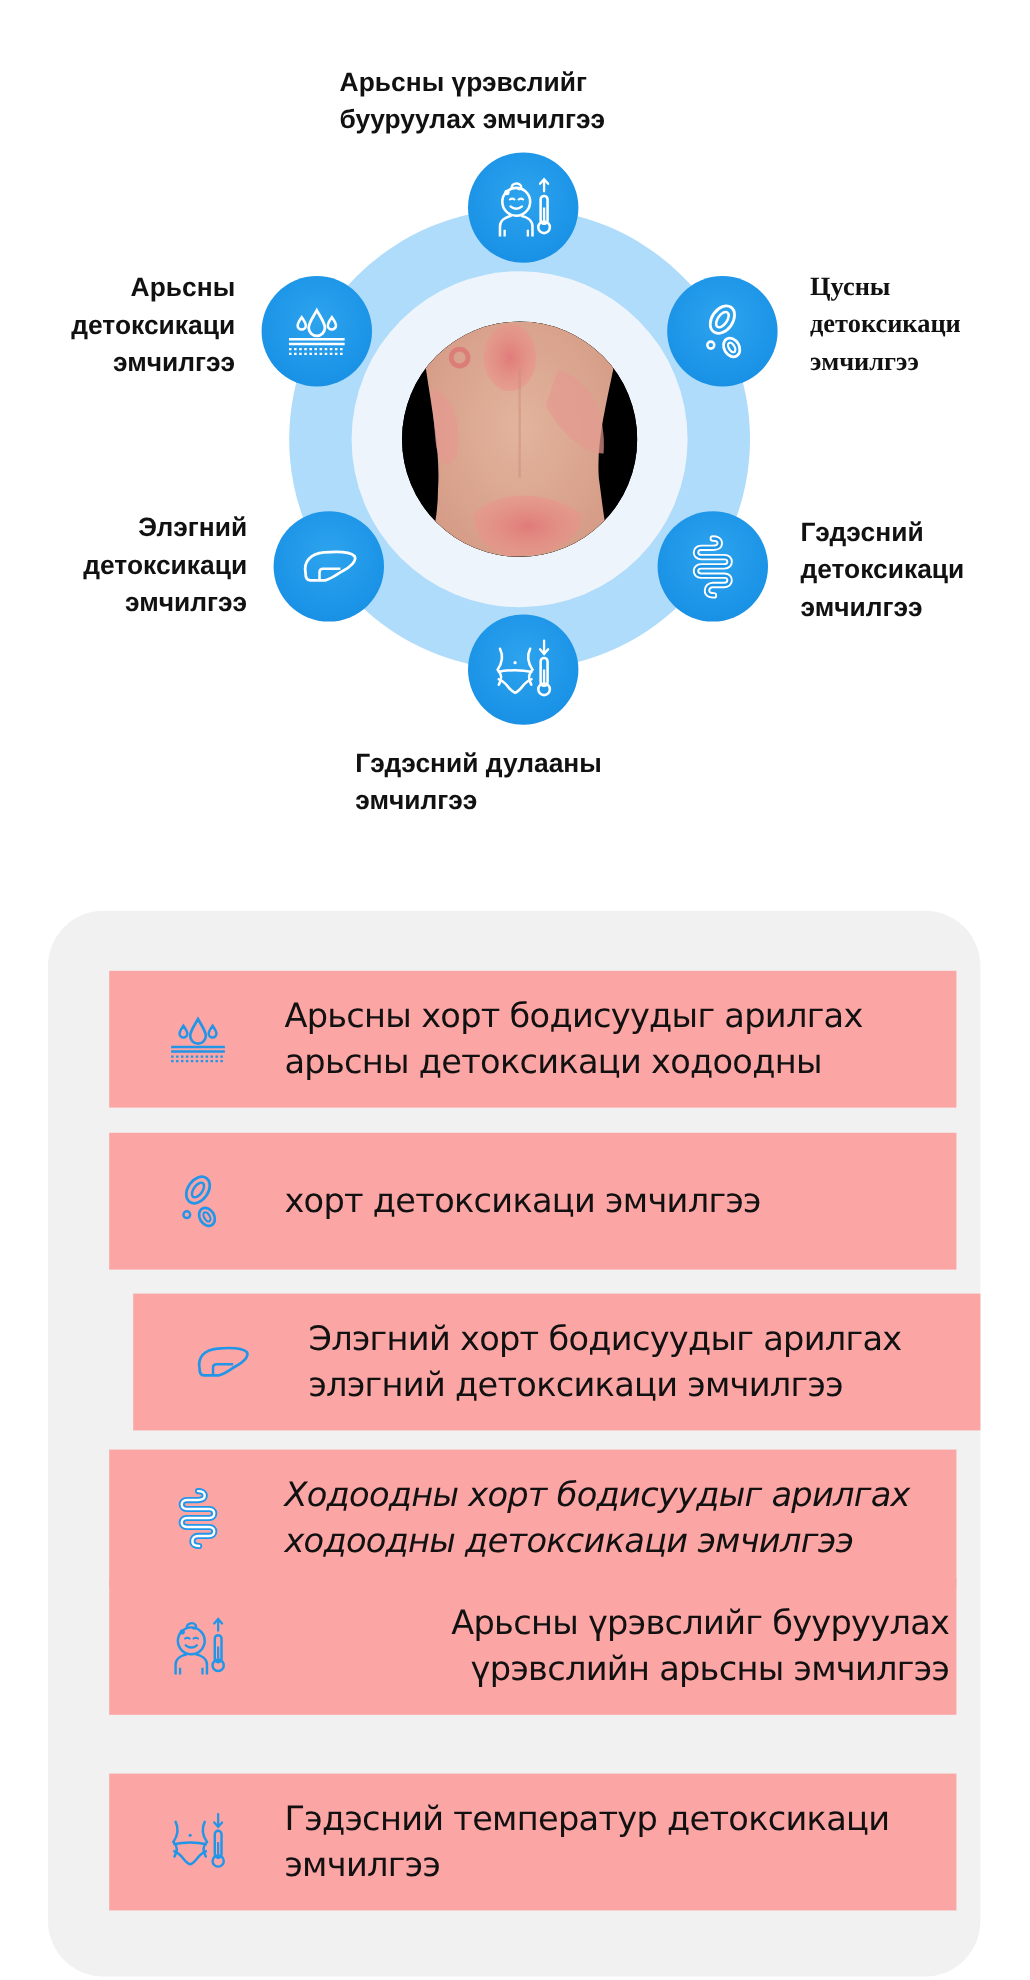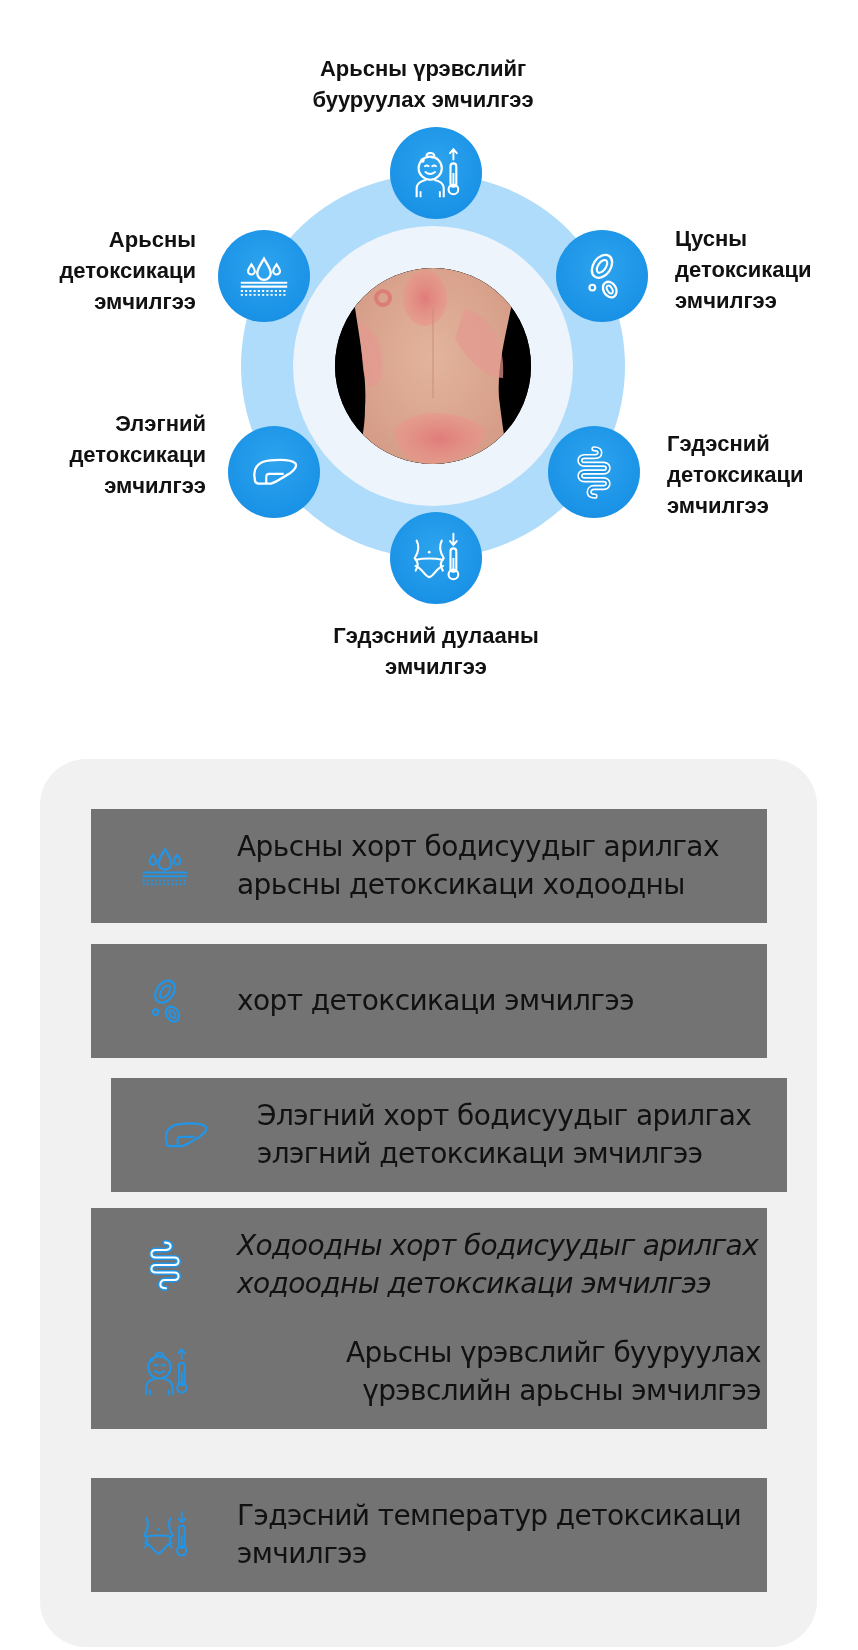--- a/index.html
+++ b/index.html
@@ -17,29 +17,29 @@
   .photo svg { width:100%; height:100%; display:block; }
 
   .node { position:absolute; width:92px; height:92px; border-radius:50%;
           background:radial-gradient(circle at 50% 40%, #2ea4ee 0%, #1a92e6 70%, #168ae0 100%);
           display:flex; align-items:center; justify-content:center; }
   .node svg { width:58px; height:58px; }
 
   .label { position:absolute; font-weight:bold; font-size:22px; line-height:31px;
            color:#111; white-space:nowrap; }
   .label span { display:block; }
-  .label.center { text-align:center; }
+  .label.center { text-align:left; }
   .label.right { text-align:right; }
   .label.left { text-align:left; }
 
   
   .panel { position:absolute; left:40px; top:759px; width:777px; height:888px;
            background:#f1f1f1; border-radius:46px; }
-  .item { position:absolute; left:51px; width:676px; height:114px; background:#737373;
-          display:flex; align-items:center; }
+  .item { position:absolute; left:51px; width:676px; height:114px; background:#fca5a5;
+          display:flex; align-items:center;padding-left:30px; }
   .item-icon { position:absolute; left:44px; top:50%; transform:translateY(-50%);
                width:60px; height:60px; display:flex; align-items:center; justify-content:center; }
   .item-icon svg { width:56px; height:56px; }
   .item-text { position:absolute; left:146px; right:6px; top:50%; transform:translateY(-50%);
                font-family:"DejaVu Sans", sans-serif; font-size:28px; line-height:38px;
                color:#111; letter-spacing:-0.6px; }
   .item-text span { display:block; white-space:nowrap; }
 </style>
 </head>
 <body>
@@ -151,35 +151,35 @@
   <div class="node" style="left:218px;top:230px;color:#fff;--ic-bg:#1a92e6">
     <svg>
         <use href="#ic-skin"></use>
       </svg>
   </div>
 
   <div class="label center" style="left:283px;top:53px;width:280px;">
     <span>Арьсны үрэвслийг</span>
     <span>бууруулах эмчилгээ</span>
   </div>
-  <div class="label left" style="left:675px;top:223px;">
+  <div class="label left" style="left:675px;top:223px;font-family:Liberation Serif, serif;">
     <span>Цусны</span>
     <span>детоксикаци</span>
     <span>эмчилгээ</span>
   </div>
   <div class="label left" style="left:667px;top:428px;">
     <span>Гэдэсний</span>
     <span>детоксикаци</span>
     <span>эмчилгээ</span>
   </div>
   <div class="label center" style="left:296px;top:620px;width:280px;">
     <span>Гэдэсний дулааны</span>
     <span>эмчилгээ</span>
   </div>
-  <div class="label right" style="left:6px;top:408px;width:200px;">
+  <div class="label right" style="left:6px;top:424px;width:200px;">
     <span>Элэгний</span>
     <span>детоксикаци</span>
     <span>эмчилгээ</span>
   </div>
   <div class="label right" style="left:-4px;top:224px;width:200px;">
     <span>Арьсны</span>
     <span>детоксикаци</span>
     <span>эмчилгээ</span>
   </div>
 </div>

